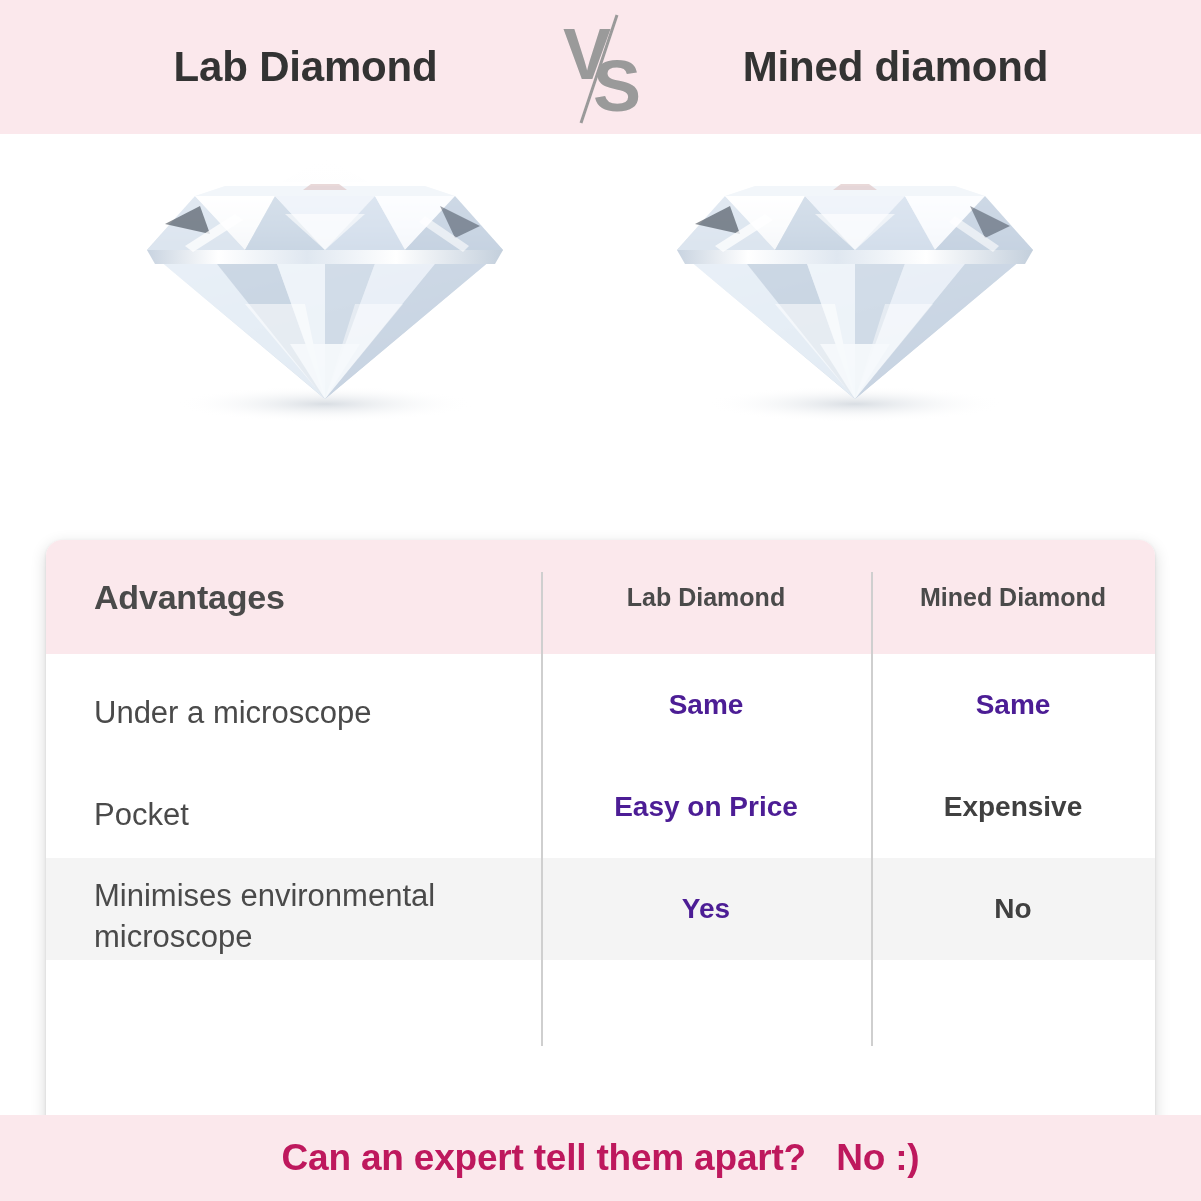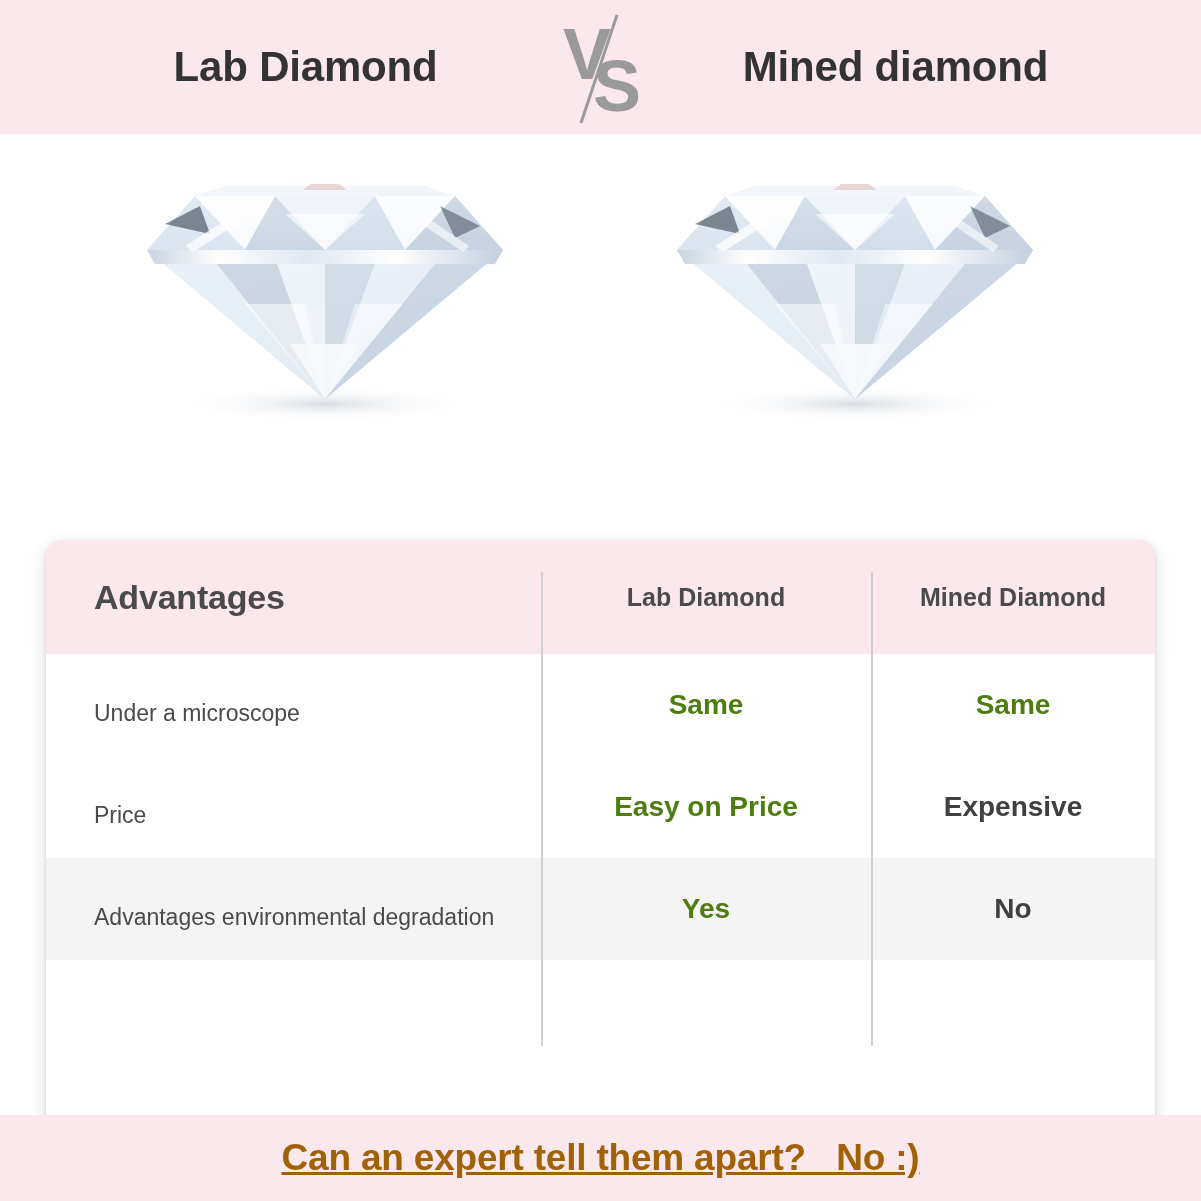--- a/index.html
+++ b/index.html
@@ -100,34 +100,34 @@
     font-size: 25px;
     font-weight: 700;
     color: #4a4a4a;
     text-align: center;
     padding: 0;
   }
   .tbl tbody tr { height: 102px; }
   .tbl tbody tr.alt { background: #f4f4f4; }
   .tbl tbody tr.plain { background: #ffffff; }
   .td-feature {
-    font-size: 23px;
+    font-size: 31px;
     font-weight: 400;
     color: #4a4a4a;
     text-align: left;
     padding: 16px 20px 0 48px;
     line-height: 1.32;
   }
   .td-val {
     font-size: 28px;
     font-weight: 700;
     text-align: center;
     padding: 0;
   }
-  .val-good { color: #4d7c0f; }
+  .val-good { color: #4c1d95; }
   .val-bad  { color: #404040; }
 
   
   .vdiv {
     position: absolute;
     top: 32px;
     width: 2px;
     height: 474px;
     background: #cfcfcf;
     pointer-events: none;
@@ -142,24 +142,23 @@
     width: 1201px;
     height: 86px;
     background: #fbe8ec;
     display: flex;
     align-items: center;
     justify-content: center;
   }
   .bottom-text {
     font-size: 37px;
     font-weight: 700;
-    color: #a16207;
+    color: #be185d;
     white-space: pre;
     letter-spacing: -0.2px;
-    text-decoration: underline;
   }
 </style>
 </head>
 <body>
 
 <div class="top-banner">
   <div class="banner-title left">Lab Diamond</div>
 
   <div class="vs-badge">
     <svg width="120" height="120" viewBox="0 0 120 120" aria-hidden="true">
@@ -289,26 +288,26 @@
         <th class="th-col">Mined Diamond</th>
       </tr>
     </thead>
     <tbody>
       <tr class="plain">
         <td class="td-feature">Under a microscope</td>
         <td class="td-val val-good">Same</td>
         <td class="td-val val-good">Same</td>
       </tr>
       <tr class="plain">
-        <td class="td-feature">Price</td>
+        <td class="td-feature">Pocket</td>
         <td class="td-val val-good">Easy on Price</td>
         <td class="td-val val-bad">Expensive</td>
       </tr>
       <tr class="alt">
-        <td class="td-feature">Advantages environmental degradation</td>
+        <td class="td-feature">Minimises environmental microscope</td>
         <td class="td-val val-good">Yes</td>
         <td class="td-val val-bad">No</td>
       </tr>
     </tbody>
   </table>
   <div class="vdiv one"></div>
   <div class="vdiv two"></div>
 </div>
 
 <div class="bottom-banner">

